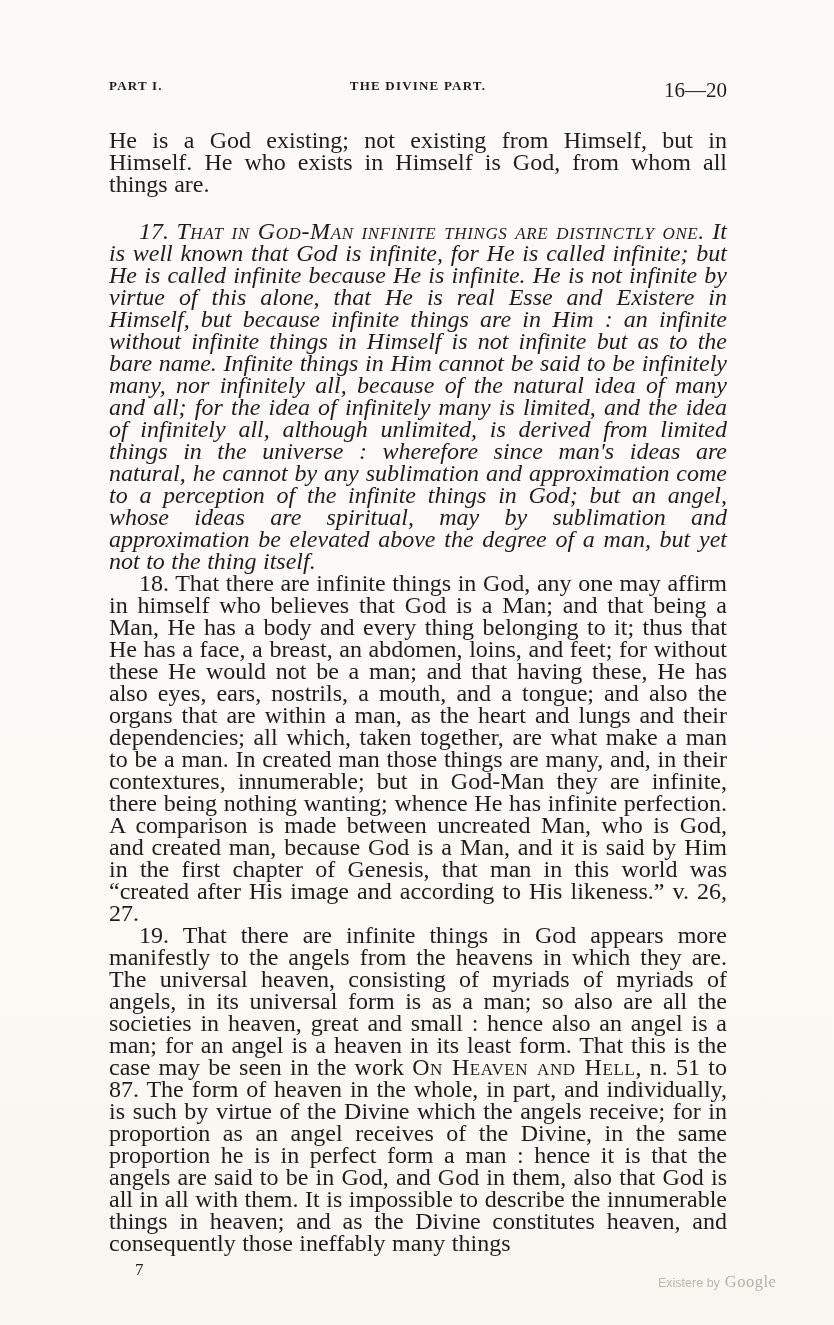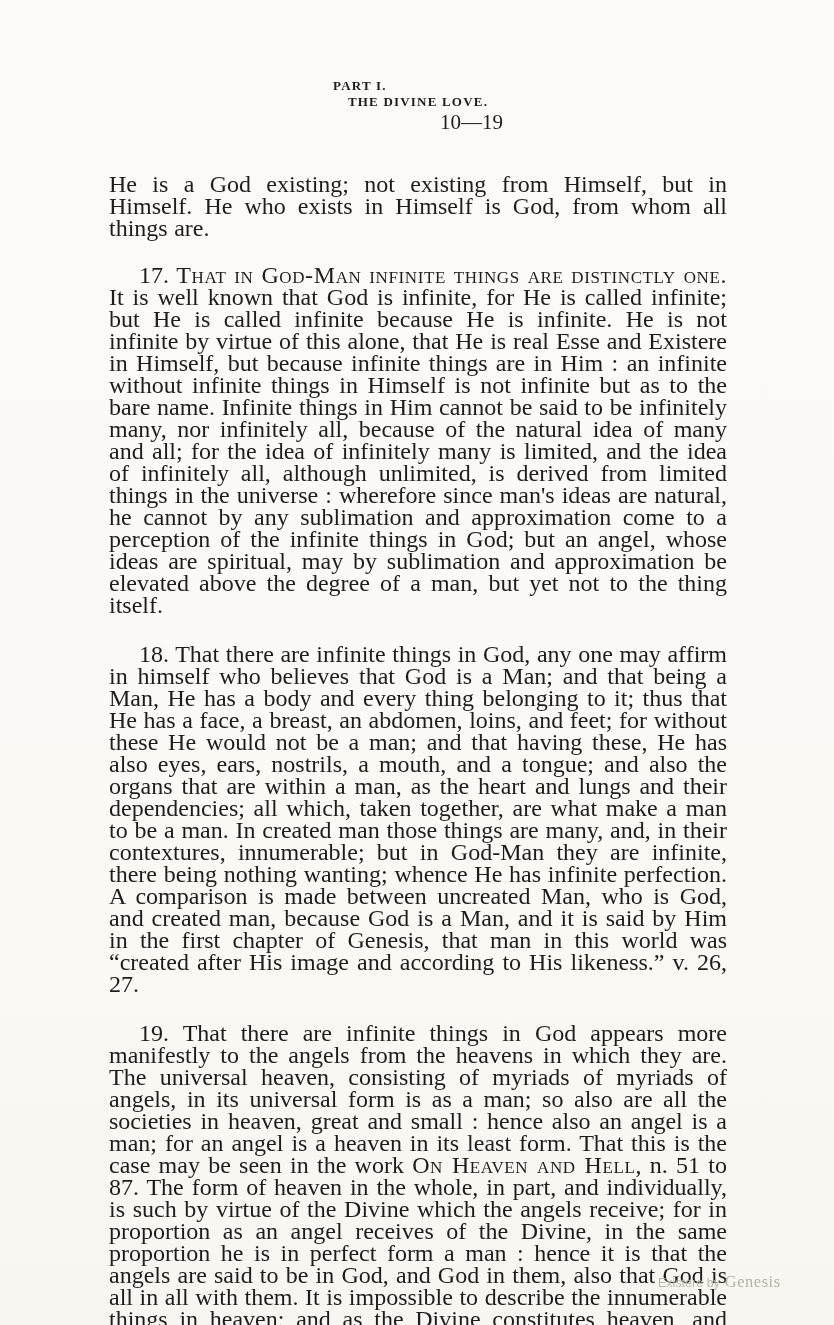--- a/index.html
+++ b/index.html
@@ -17,23 +17,22 @@
     background: linear-gradient(180deg, #fbfaf6 0%, #faf9f4 70%, #f7f6f1 100%);
   }
   .content {
     position: absolute;
     left: 109px;
     top: 78px;
     width: 618px;
   }
   .header {
     display: flex;
-    align-items: center;
-    margin-bottom: 38px;
-    flex-direction: column;
+    align-items: flex-start;
+    margin-bottom: 26px;
   }
   .hdr-left {
     width: 170px;
     font-size: 13px;
     font-weight: bold;
     letter-spacing: 1.2px;
   }
   .hdr-center {
     flex: 1;
     text-align: center;
@@ -46,22 +45,22 @@
     text-align: right;
     font-size: 21px;
     font-weight: 400;
   }
   .para {
     font-size: 24px;
     line-height: 22px;
     text-align: justify;
     word-spacing: 0.5px;
   }
-  .indent { text-indent: 30px; margin-top: 27px; }
-  .gap-before { margin-top: 25px; }
+  .indent { text-indent: 30px; }
+  .gap-before { margin-top: 25px; font-style: italic; }
   .smallcaps {
     font-variant: small-caps;
     letter-spacing: 0.6px;
   }
   .page-number {
     margin-top: 6px;
     margin-left: 26px;
     font-size: 17px;
   }
   .watermark {
@@ -84,31 +83,31 @@
   }
 </style>
 </head>
 <body>
 
 <div class="page">
   <div class="content">
 
     <div class="header">
       <span class="hdr-left">PART I.</span>
-      <span class="hdr-center">THE DIVINE LOVE.</span>
-      <span class="hdr-right">10—19</span>
+      <span class="hdr-center">THE DIVINE PART.</span>
+      <span class="hdr-right">16—20</span>
     </div>
 
     <div class="text-block">
       <p class="para"><span>He is a God existing; not existing from Himself, but in Himself. He who exists in Himself is God, from whom all things are.</span></p>
 
       <p class="para indent gap-before"><span>17. </span><span class="smallcaps">That in God-Man infinite things are distinctly one.</span><span> It is well known that God is infinite, for He is called infinite; but He is called infinite because He is infinite. He is not infinite by virtue of this alone, that He is real Esse and Existere in Himself, but because infinite things are in Him : an infinite without infinite things in Himself is not infinite but as to the bare name. Infinite things in Him cannot be said to be infinitely many, nor infinitely all, because of the natural idea of many and all; for the idea of infinitely many is limited, and the idea of infinitely all, although unlimited, is derived from limited things in the universe : wherefore since man's ideas are natural, he cannot by any sublimation and approximation come to a perception of the infinite things in God; but an angel, whose ideas are spiritual, may by sublimation and approximation be elevated above the degree of a man, but yet not to the thing itself.</span></p>
 
       <p class="para indent"><span>18. That there are infinite things in God, any one may affirm in himself who believes that God is a Man; and that being a Man, He has a body and every thing belonging to it; thus that He has a face, a breast, an abdomen, loins, and feet; for without these He would not be a man; and that having these, He has also eyes, ears, nostrils, a mouth, and a tongue; and also the organs that are within a man, as the heart and lungs and their dependencies; all which, taken together, are what make a man to be a man. In created man those things are many, and, in their contextures, innumerable; but in God-Man they are infinite, there being nothing wanting; whence He has infinite perfection. A comparison is made between uncreated Man, who is God, and created man, because God is a Man, and it is said by Him in the first chapter of Genesis, that man in this world was “created after His image and according to His likeness.” v. 26, 27.</span></p>
 
       <p class="para indent"><span>19. That there are infinite things in God appears more manifestly to the angels from the heavens in which they are. The universal heaven, consisting of myriads of myriads of angels, in its universal form is as a man; so also are all the societies in heaven, great and small : hence also an angel is a man; for an angel is a heaven in its least form. That this is the case may be seen in the work </span><span class="smallcaps">On Heaven and Hell</span><span>, n. 51 to 87. The form of heaven in the whole, in part, and individually, is such by virtue of the Divine which the angels receive; for in proportion as an angel receives of the Divine, in the same proportion he is in perfect form a man : hence it is that the angels are said to be in God, and God in them, also that God is all in all with them. It is impossible to describe the innumerable things in heaven; and as the Divine constitutes heaven, and consequently those ineffably many things</span></p>
     </div>
 
     <div class="page-number">7</div>
   </div>
 
-  <div class="watermark"><span>Existere by</span><span class="brand">Genesis</span></div>
+  <div class="watermark"><span>Existere by</span><span class="brand">Google</span></div>
 </div>
 
 </body></html>

